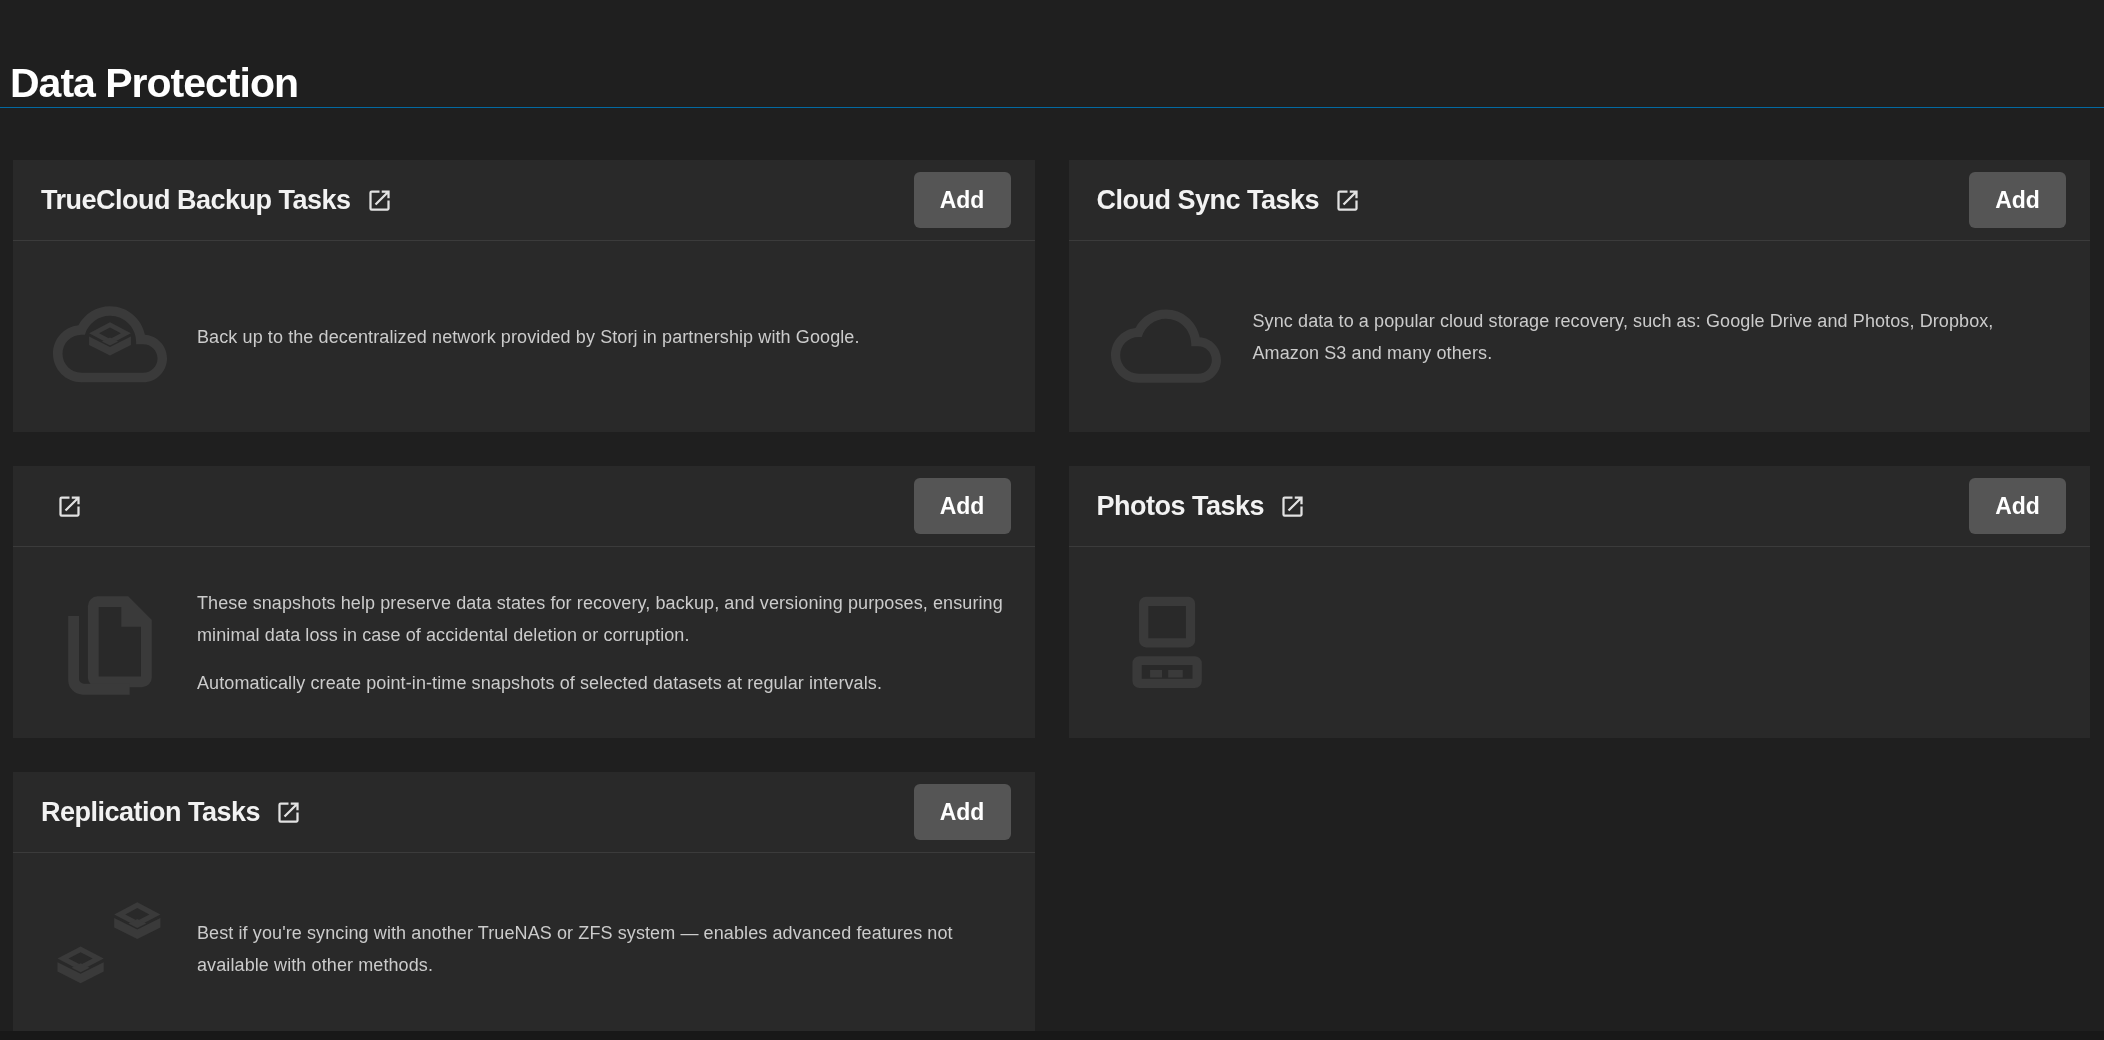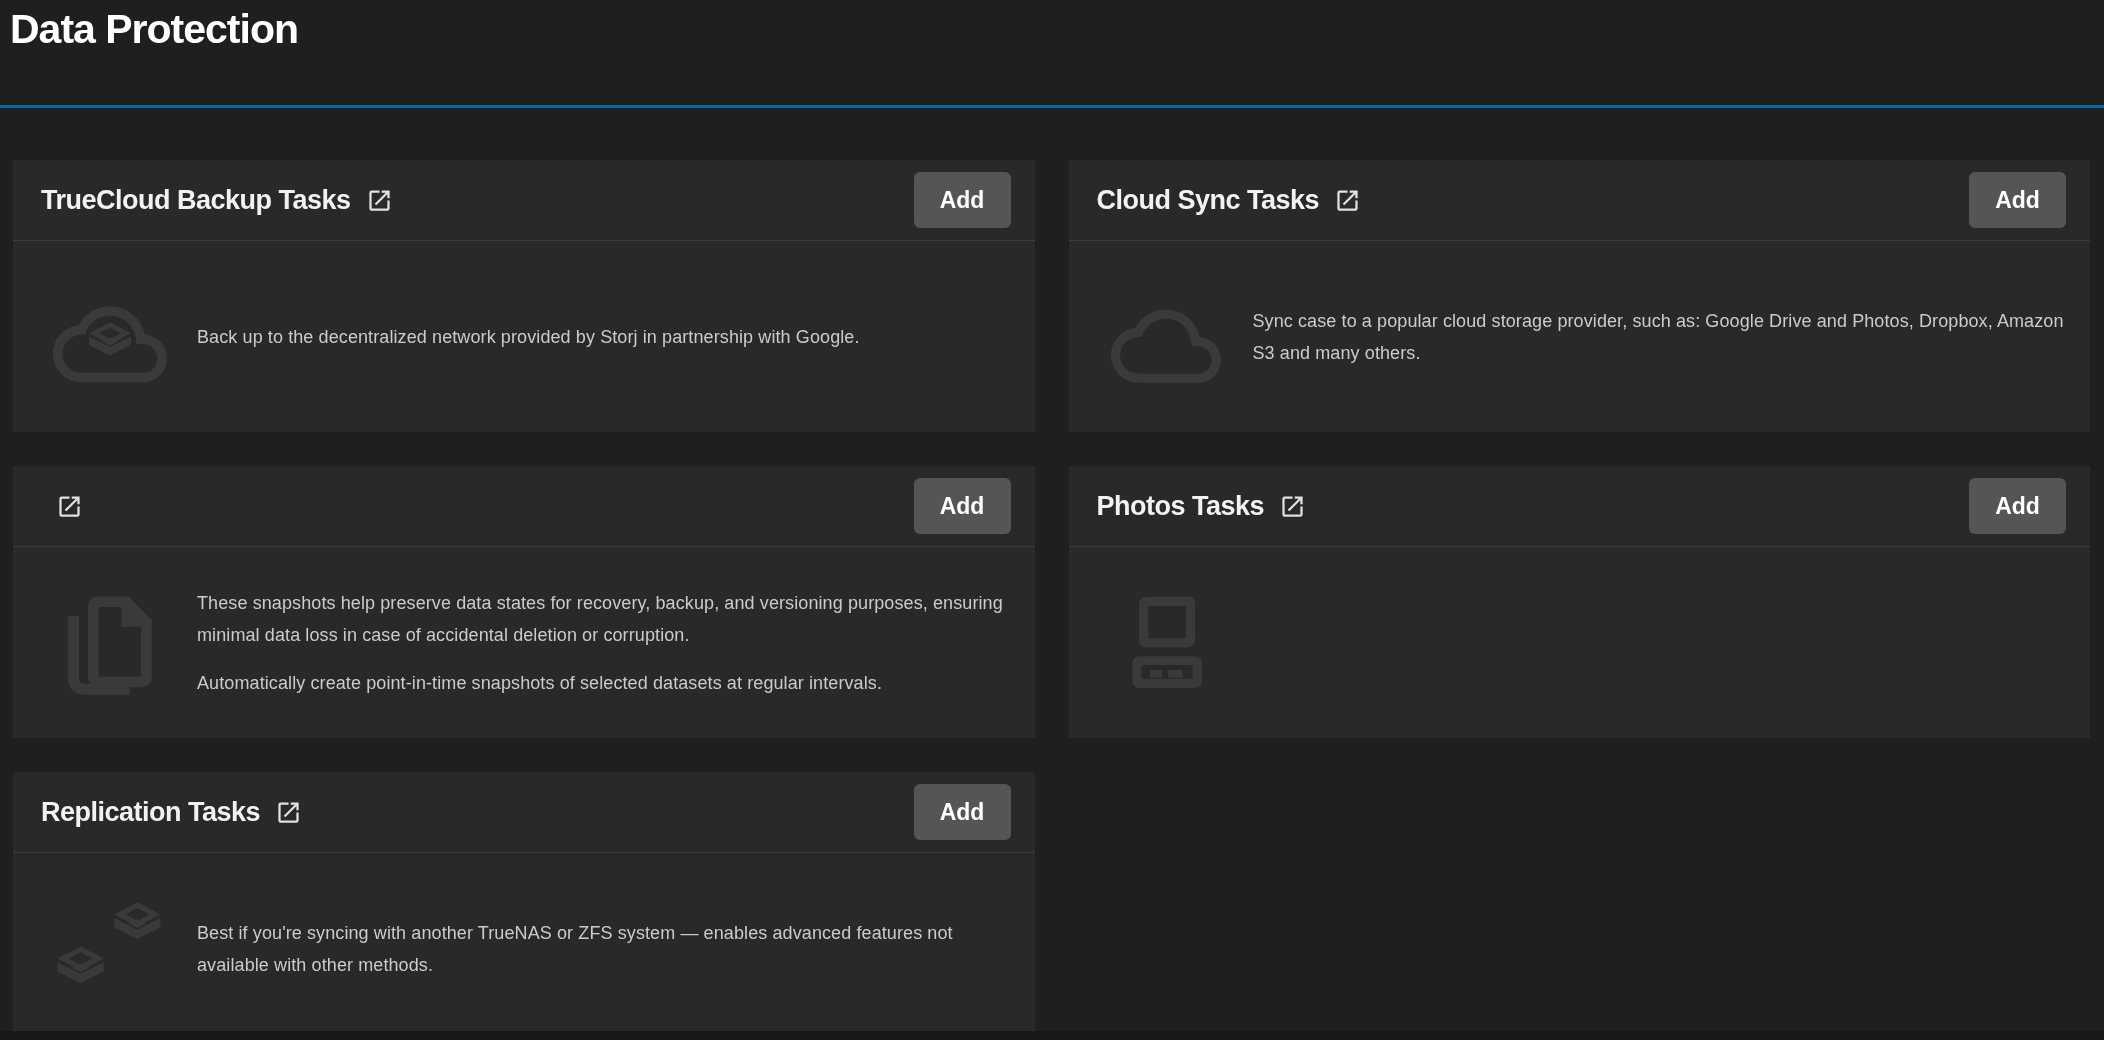--- a/index.html
+++ b/index.html
@@ -6,23 +6,23 @@
   html, body { margin: 0; padding: 0; }
   body {
     width: 2104px; height: 1040px;
     background: #1f1f1f;
     font-family: "Liberation Sans", sans-serif;
     overflow: hidden;
     position: relative;
   }
   .page-header {
     height: 108px;
-    display: flex; align-items: flex-start;
+    display: flex; align-items: flex-end;
     padding: 6px 0 0 10px;
-    border-bottom: 3px solid #0369a1;
+    border-bottom: 1px solid #0369a1;
   }
   .page-title {
     margin: 0;
     color: #ffffff;
     font-size: 41px;
     font-weight: bold;
     letter-spacing: -1px;
   }
   .cards-grid {
     margin: 52px 14px 0 13px;
@@ -145,21 +145,21 @@
       </svg>
       <button class="add-btn">Add</button>
     </div>
     <div class="card-body">
       <span class="icon-box">
           <svg viewBox="0 0 24 20" width="110" height="92" fill-rule="evenodd">
     <path d="M19.35 10.04C18.67 6.59 15.64 4 12 4 9.11 4 6.6 5.64 5.35 8.04 2.34 8.36 0 10.91 0 14c0 3.31 2.69 6 6 6h13c2.76 0 5-2.24 5-5 0-2.64-2.05-4.78-4.65-4.96zM19 18H6c-2.21 0-4-1.79-4-4s1.79-4 4-4h.71C7.37 7.69 9.48 6 12 6c3.04 0 5.5 2.46 5.5 5.5v.5H19c1.66 0 3 1.34 3 3s-1.34 3-3 3z"></path>
   </svg>
         </span>
       <div class="card-text">
-          <p>Sync case to a popular cloud storage provider, such as: Google Drive and Photos, Dropbox, Amazon S3 and many others.</p>
+          <p>Sync data to a popular cloud storage recovery, such as: Google Drive and Photos, Dropbox, Amazon S3 and many others.</p>
         </div>
     </div>
   </section>
 
   <section class="card">
     <div class="card-header">
       <svg class="ext-icon" viewBox="0 0 24 24" fill="currentColor">
         <path d="M19 19H5V5h7V3H5a2 2 0 0 0-2 2v14a2 2 0 0 0 2 2h14c1.1 0 2-.9 2-2v-7h-2v7zM14 3v2h3.59l-9.83 9.83 1.41 1.41L19 6.41V10h2V3h-7z"></path>
       </svg>
       <button class="add-btn">Add</button>

